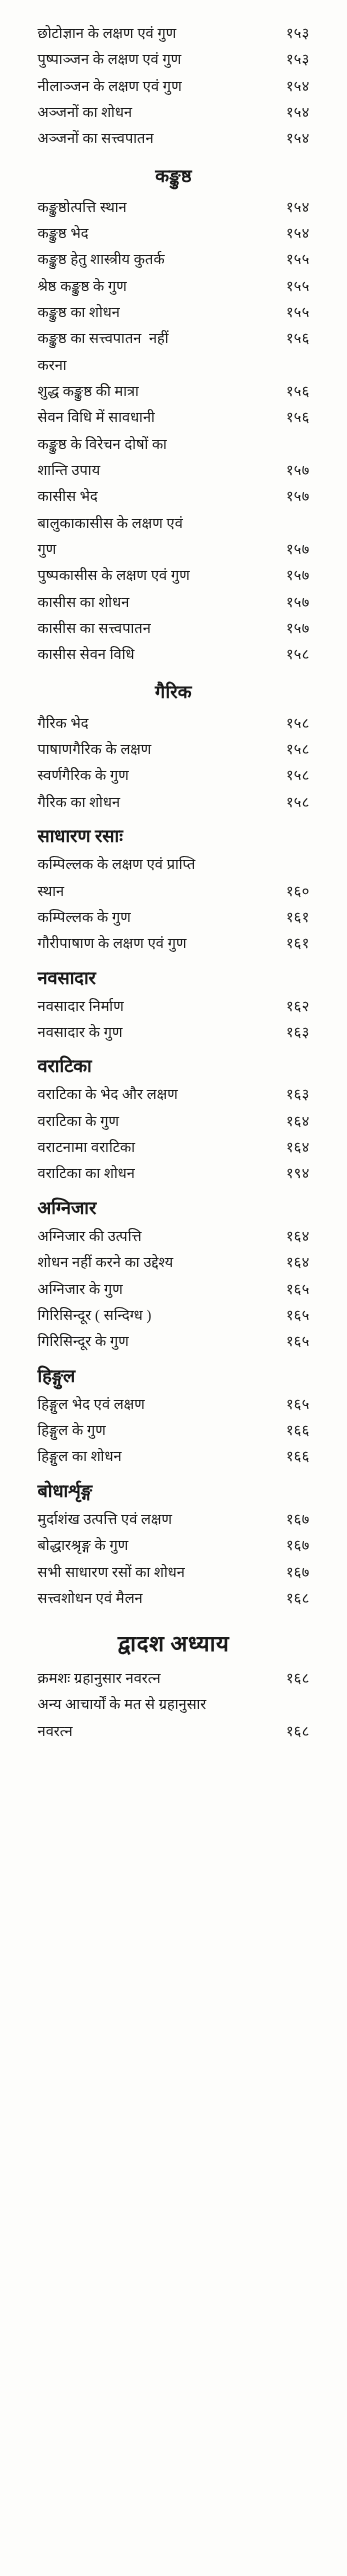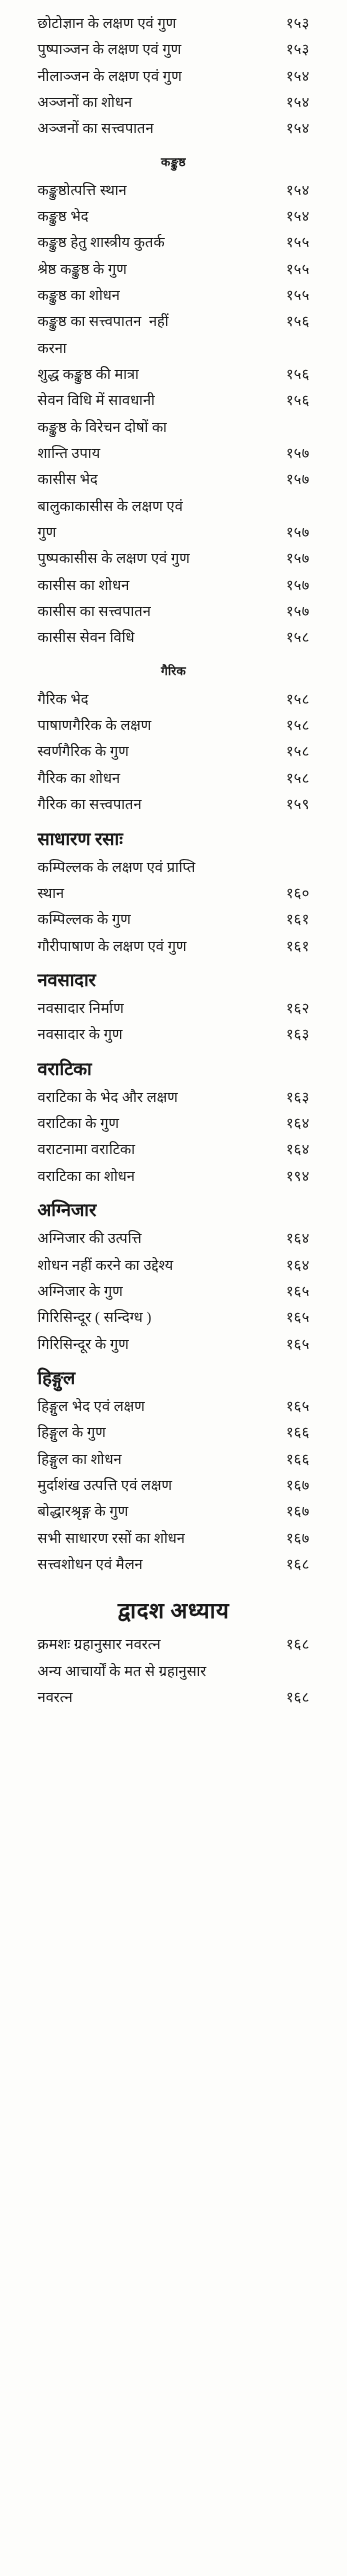--- a/index.html
+++ b/index.html
@@ -16,21 +16,21 @@
     width: 347px;
     min-height: 2576px;
     position: relative;
     padding: 0;
     box-sizing: border-box;
     background: #fdfdfb;
   }
   .toc {
     width: 272px;
     margin: 0 auto;
-    padding-top: 14px;
+    padding-top: 24px;
   }
   
   .row {
     display: flex;
     align-items: flex-end;
     font-size: 14.5px;
     line-height: 1.30;
     margin: 0 0 7.5px 0;
   }
   .row .entry {
@@ -49,21 +49,21 @@
     text-align: right;
     padding-left: 5.8px;
     letter-spacing: 0.3px;
   }
   
   .row.cont .entry {
     max-width: 226px;
   }
   .heading {
     text-align: center;
-    font-size: 12px;
+    font-size: 18px;
     font-weight: bold;
     margin: 15px 0 10.4px 0;
     letter-spacing: 0.3px;
   }
   .chapter-heading {
     text-align: center;
     font-size: 22px;
     font-weight: bold;
     margin: 19.7px 0 11.6px 0;
     letter-spacing: 0.6px;
@@ -217,25 +217,20 @@
     <div class="row">
       <span class="entry">स्वर्णगैरिक के गुण</span>
       <span class="filler"></span>
       <span class="pageno">१५८</span>
     </div>
     <div class="row">
       <span class="entry">गैरिक का शोधन</span>
       <span class="filler"></span>
       <span class="pageno">१५८</span>
     </div>
-    <div class="row">
-      <span class="entry">गैरिक का सत्त्वपातन</span>
-      <span class="filler"></span>
-      <span class="pageno">१५९</span>
-    </div>
 
     <div class="center-sub">साधारण रसाः</div>
 
     <div class="row">
       <span class="entry">कम्पिल्लक के लक्षण एवं प्राप्ति</span>
       <span class="filler"></span>
       <span class="pageno"></span>
     </div>
     <div class="row cont">
       <span class="entry">स्थान</span>
@@ -330,20 +325,21 @@
       <span class="entry">हिङ्गुल के गुण</span>
       <span class="filler"></span>
       <span class="pageno">१६६</span>
     </div>
     <div class="row">
       <span class="entry">हिङ्गुल का शोधन</span>
       <span class="filler"></span>
       <span class="pageno">१६६</span>
     </div>
 
+    <div class="center-sub">बोधार्शृङ्ग</div>
 
     <div class="row">
       <span class="entry">मुर्दाशंख उत्पत्ति एवं लक्षण</span>
       <span class="filler"></span>
       <span class="pageno">१६७</span>
     </div>
     <div class="row">
       <span class="entry">बोद्धारश्रृङ्ग के गुण</span>
       <span class="filler"></span>
       <span class="pageno">१६७</span>

